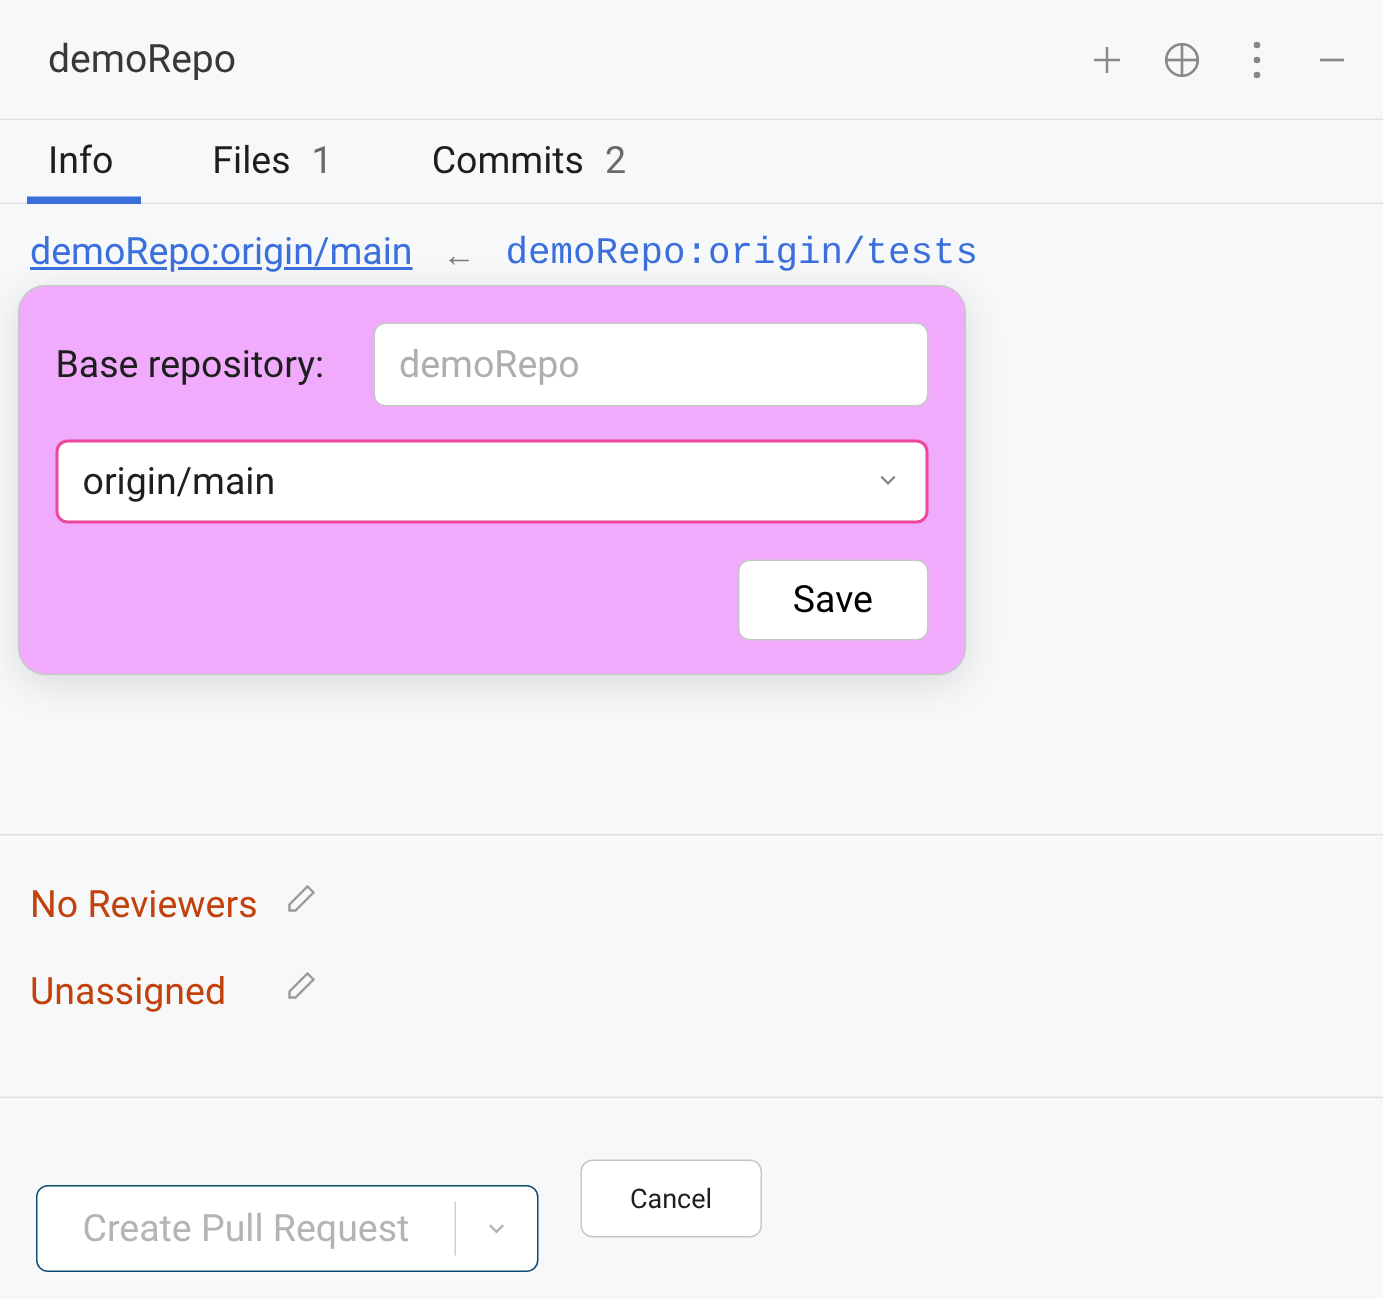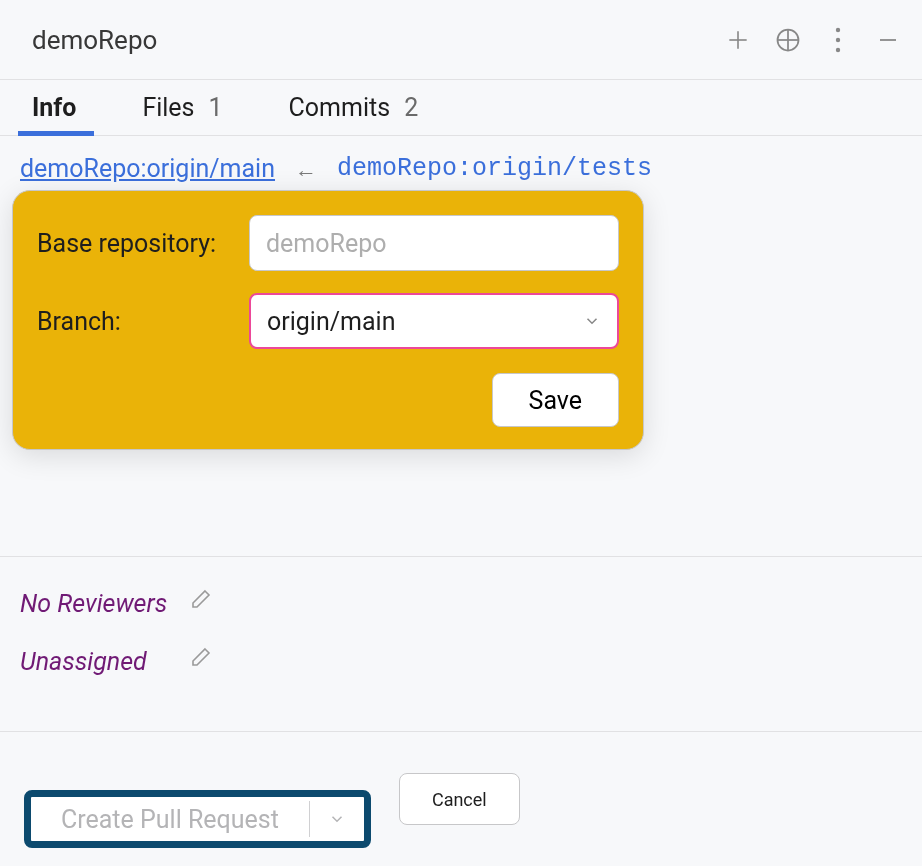--- a/index.html
+++ b/index.html
@@ -8,33 +8,33 @@
 .header { display: flex; align-items: center; height: 80px; border-bottom: 1px solid #e1e1e3; padding: 0 18px; }
 .header-tab { display: flex; align-items: center; height: 100%; padding: 0 20px; font-size: 26px; color: #383838; position: relative; }
 .header-tab.repo { padding-left: 14px; padding-right: 30px; }
 .header-tab.active { border-bottom: 5px solid #3b6fdb; margin-bottom: -1px; }
 .close-x { margin-left: 22px; color: #9a9a9a; font-size: 22px; cursor: pointer; }
 .header-actions { margin-left: auto; display: flex; align-items: center; gap: 18px; }
 .header-icon { width: 32px; height: 32px; display: flex; align-items: center; justify-content: center; color: #888; cursor: pointer; }
 
 .subtabs { display: flex; align-items: center; height: 56px; padding: 0 18px; border-bottom: 1px solid #e1e1e3; gap: 0; }
 .subtab { display: flex; align-items: center; padding: 0 18px; height: 100%; font-size: 25px; color: #1e1e1e; position: relative; cursor: pointer; }
-.subtab:first-child { padding-left: 14px; font-weight: bold; }
+.subtab:first-child { padding-left: 14px; }
 .subtab.active::after { content: ""; position: absolute; left: 0; right: 0; bottom: -1px; height: 5px; background: #3b6fdb; }
 .subtab .count { margin-left: 14px; color: #6a6a6a; }
 .subtab-gap { width: 30px; }
 
 .branch-row { display: flex; align-items: flex-end; padding: 18px 20px 0 20px; font-size: 25px; gap: 20px; }
 .branch-link { color: #3b6fdb; text-decoration: underline; cursor: pointer; }
 .branch-link.plain { text-decoration: none; font-family: Liberation Mono, monospace; }
 .arrow-left { color: #7a7a7a; font-size: 22px; }
 
 .popover {
   position: absolute; left: 12px; top: 190px; width: 632px;
-  background: #eab308; border: 1px solid #c7c7c9; border-radius: 18px;
+  background: #f0abfc; border: 1px solid #c7c7c9; border-radius: 18px;
   box-shadow: 0 6px 28px rgba(0,0,0,0.12); padding: 24px 24px 22px 24px;
 }
 .popover-row { display: flex; align-items: center; margin-bottom: 22px; }
 .popover-label { width: 212px; font-size: 25px; color: #1e1e1e; }
 .popover-input {
   flex: 1; height: 56px; border: 1px solid #c7c7c9; border-radius: 8px;
   padding: 0 16px; font-size: 25px; color: #aeaeae; background: #fff;
   display: flex; align-items: center;
 }
 .popover-select {
@@ -43,27 +43,27 @@
   display: flex; align-items: center; justify-content: space-between; cursor: pointer;
 }
 .chevron-down { color: #888; }
 .popover-footer { display: flex; justify-content: flex-end; margin-top: 24px; }
 .save-btn {
   height: 54px; padding: 0 36px; border: 1px solid #c7c7c9; border-radius: 8px;
   background: #fff; font-size: 25px; cursor: pointer;
 }
 
 .bottom-section { position: absolute; left: 0; right: 0; top: 556px; border-top: 1px solid #e1e1e3; padding: 22px 20px; }
-.meta-row { display: flex; align-items: center; height: 48px; font-size: 25px; color: #701a75; margin-bottom: 10px; font-style: italic; }
+.meta-row { display: flex; align-items: center; height: 48px; font-size: 25px; color: #c2410c; margin-bottom: 10px; }
 .meta-text { width: 160px; }
 .edit-icon { color: #9a9a9a; margin-left: 8px; cursor: pointer; }
 
 .footer { position: absolute; left: 0; right: 0; bottom: 0; border-top: 1px solid #e1e1e3; padding: 18px 24px; display: flex; align-items: center; gap: 28px; }
 .create-btn {
-  display: flex; align-items: center; height: 58px; border: 7px solid #0c4a6e; border-radius: 8px;
+  display: flex; align-items: center; height: 58px; border: 1px solid #0c4a6e; border-radius: 8px;
   background: #fff; color: #b4b4b6; font-size: 25px; cursor: not-allowed; margin-top: 40px;
 }
 .create-btn .main { padding: 0 30px; }
 .create-btn .divider { width: 1px; height: 36px; background: #d0d0d2; }
 .create-btn .drop { padding: 0 18px; display: flex; align-items: center; }
 .cancel-btn {
   height: 52px; padding: 0 32px; border: 1px solid #c7c7c9; border-radius: 8px;
   background: #fff; font-size: 18px; cursor: pointer; color: #1e1e1e;
 }
 </style>
@@ -126,21 +126,20 @@
 </div>
 
 <div class="popover">
   <div class="popover-row">
     <div class="popover-label">Base repository:</div>
     <div class="popover-input">
       <span>demoRepo</span>
     </div>
   </div>
   <div class="popover-row" style="margin-bottom:0;">
-    <div class="popover-label">Branch:</div>
     <div class="popover-select">
       <span>origin/main</span>
       <span class="chevron-down">
         <svg width="18" height="18" viewBox="0 0 24 24" fill="none" stroke="currentColor" stroke-width="2">
             <polyline points="6 9 12 15 18 9"></polyline>
           </svg>
       </span>
     </div>
   </div>
   <div class="popover-footer">

